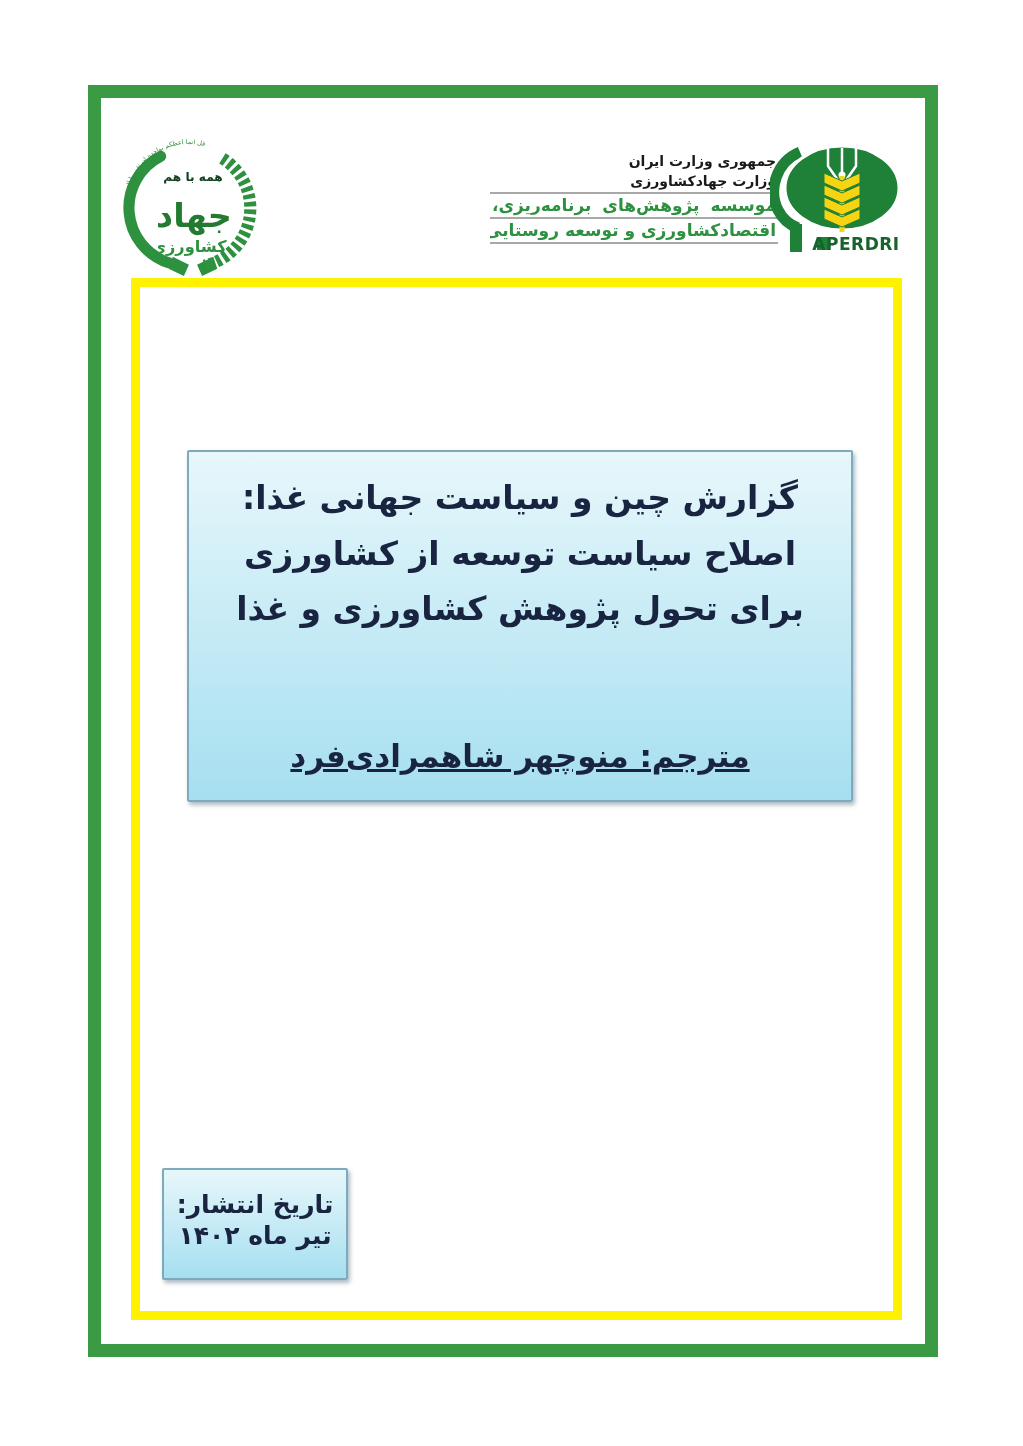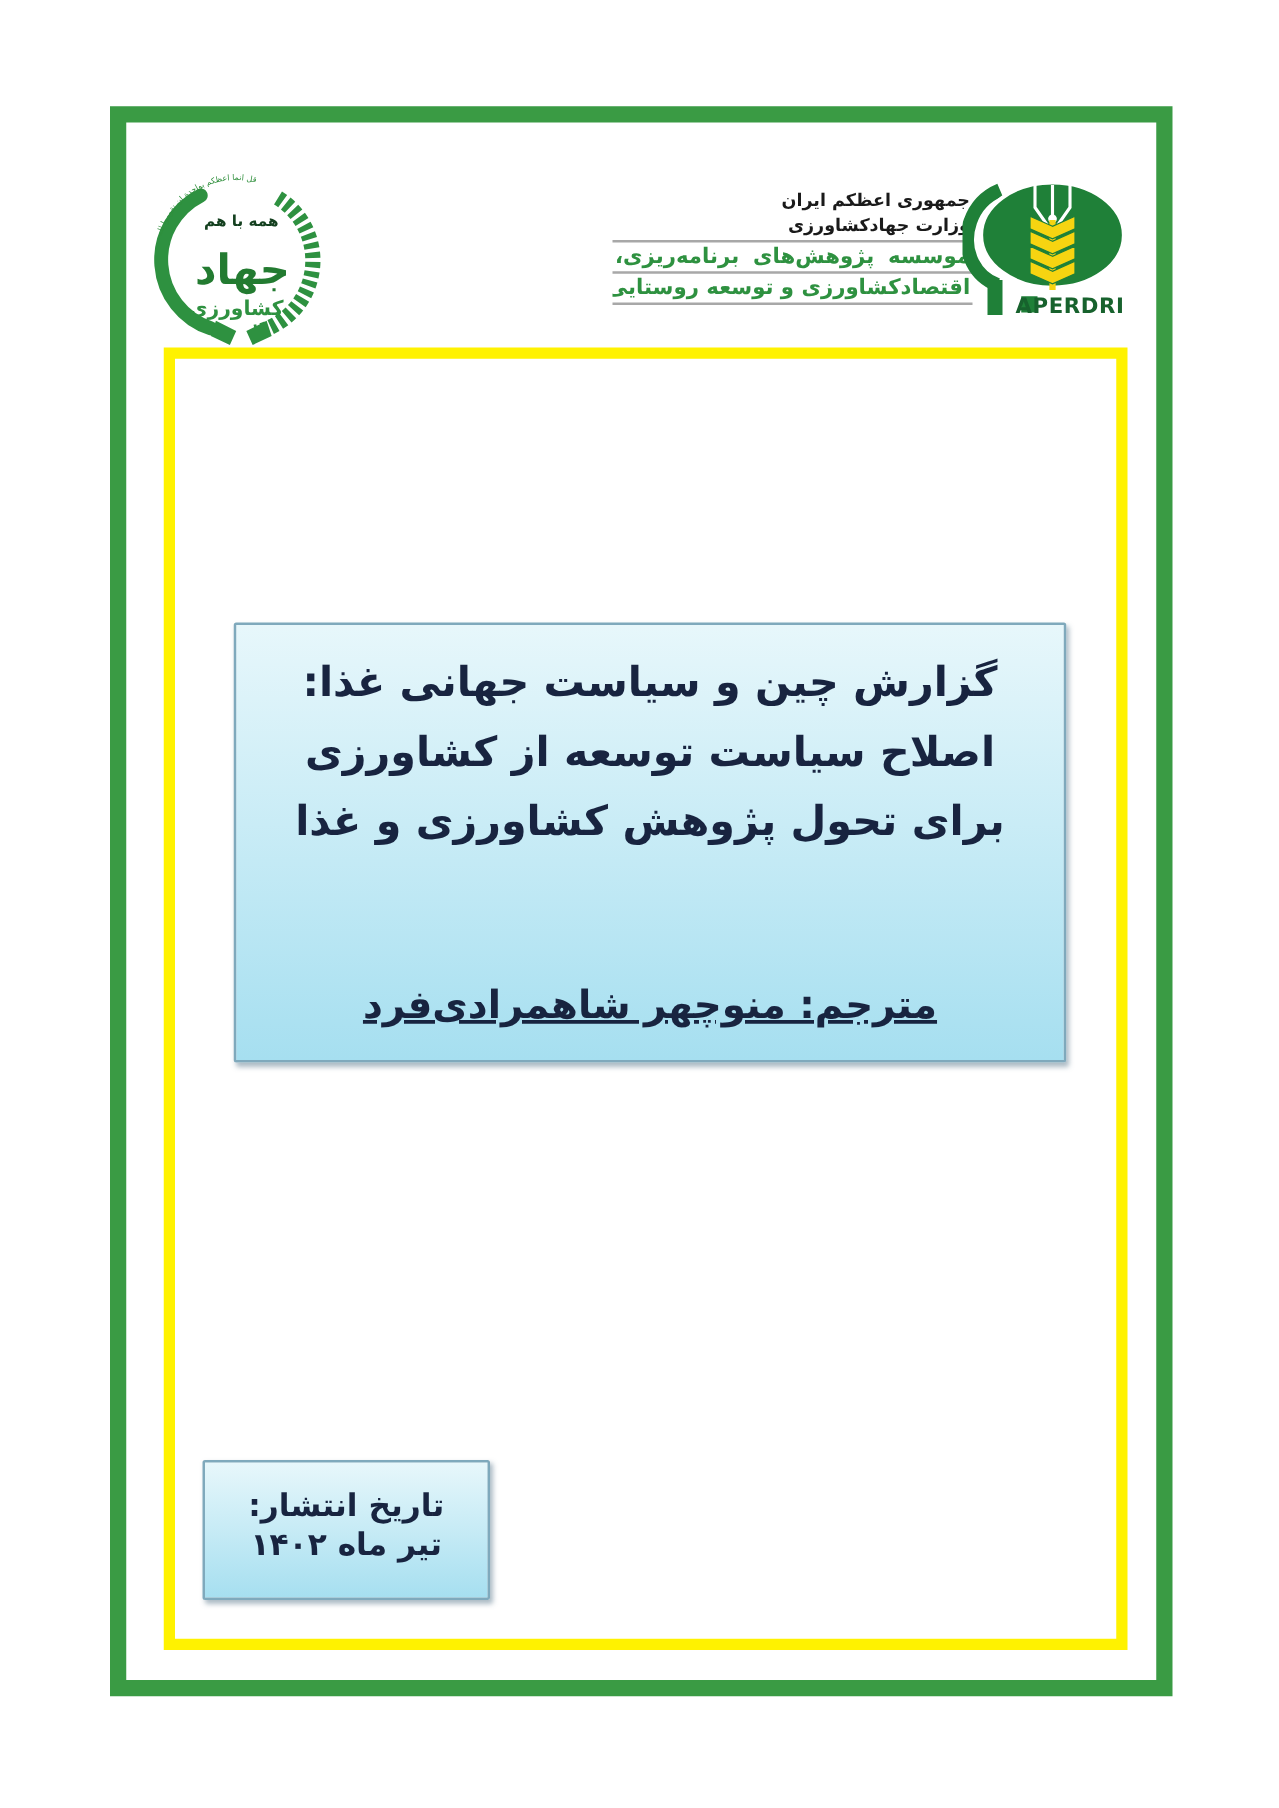--- a/index.html
+++ b/index.html
@@ -25,27 +25,27 @@
   .rule{height:2px;background:#A8A8A8;}
   .green-line{
     direction:rtl;font-size:17px;font-weight:bold;color:#2E9140;line-height:23px;
     text-align:justify;text-align-last:justify;padding:0 2px;white-space:nowrap;overflow:hidden;
   }
   .panel{
     border:2px solid #7FA9BC;border-radius:2px;box-sizing:border-box;
     background:linear-gradient(#E7F7FB,#A6DFF0);
     box-shadow:2px 3px 4px rgba(90,120,140,.5);
   }
-  .title-box{position:absolute;left:187px;top:498px;width:666px;height:352px;}
+  .title-box{position:absolute;left:187px;top:450px;width:666px;height:352px;}
   .title-box div{position:absolute;left:0;right:0;direction:rtl;text-align:center;white-space:nowrap;}
   .t-line{font-size:33px;font-weight:bold;color:#182440;}
   .t1{top:26px;} .t2{top:82px;} .t3{top:137px;}
   .academy{top:238px;font-size:22px;font-weight:bold;color:#8E3A36;}
   .translator{top:286px;font-size:31px;font-weight:bold;color:#182440;text-decoration:underline;}
-  .date-box{position:absolute;left:162px;top:1168px;width:230px;height:112px;}
+  .date-box{position:absolute;left:162px;top:1168px;width:186px;height:112px;}
   .date-box div{position:absolute;left:0;right:0;direction:rtl;text-align:center;
     font-size:25px;font-weight:bold;color:#182440;white-space:nowrap;}
   .d1{top:20px;} .d2{top:51px;}
   svg text{font-family:"DejaVu Sans",sans-serif;}
 </style>
 </head>
 <body>
 
 <div class="page">
 
@@ -61,21 +61,21 @@
     <path d="M 56,127 L 72,135 L 67,146 L 52,139 Z M 96,127 L 80,135 L 85,146 L 100,139 Z" fill="#2E9140"></path>
     <text font-size="6.3" fill="#2F8F3C">
       <textPath href="#arcTop" startOffset="4">قل انما اعظکم بواحدة ان تقوموا لله</textPath>
     </text>
     <text x="76" y="52" text-anchor="middle" font-size="12" font-weight="bold" fill="#14401F">همه با هم</text>
     <text x="77" y="98" text-anchor="middle" font-size="33" font-weight="bold" fill="#237B31">جهاد</text>
     <text x="72" y="122" text-anchor="middle" font-size="16" font-weight="bold" fill="#2E9140">کشاورزی</text>
   </svg>
 
   <div class="ministry-block">
-    <div>جمهوری اعظکم ایران</div>
+    <div>جمهوری وزارت ایران</div>
     <div>وزارت جهادکشاورزی</div>
   </div>
 
   <div class="institute-block">
     <div class="rule"></div>
     <div class="green-line">موسسه پژوهش‌های برنامه‌ریزی،</div>
     <div class="rule"></div>
     <div class="green-line">اقتصادکشاورزی و توسعه روستایی</div>
     <div class="rule"></div>
   </div>

